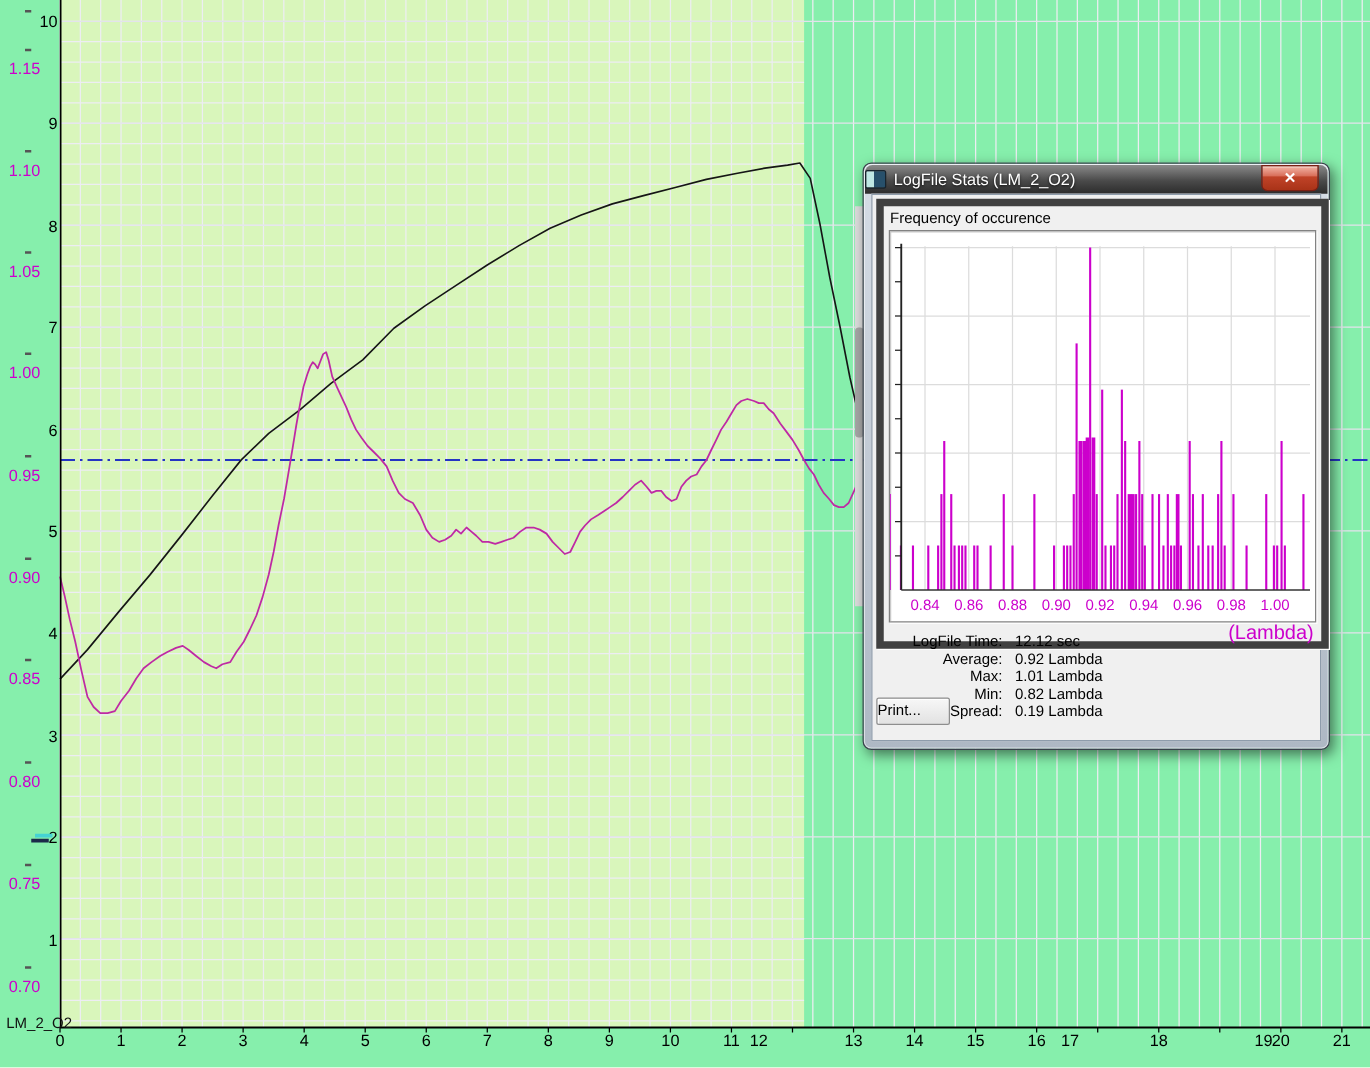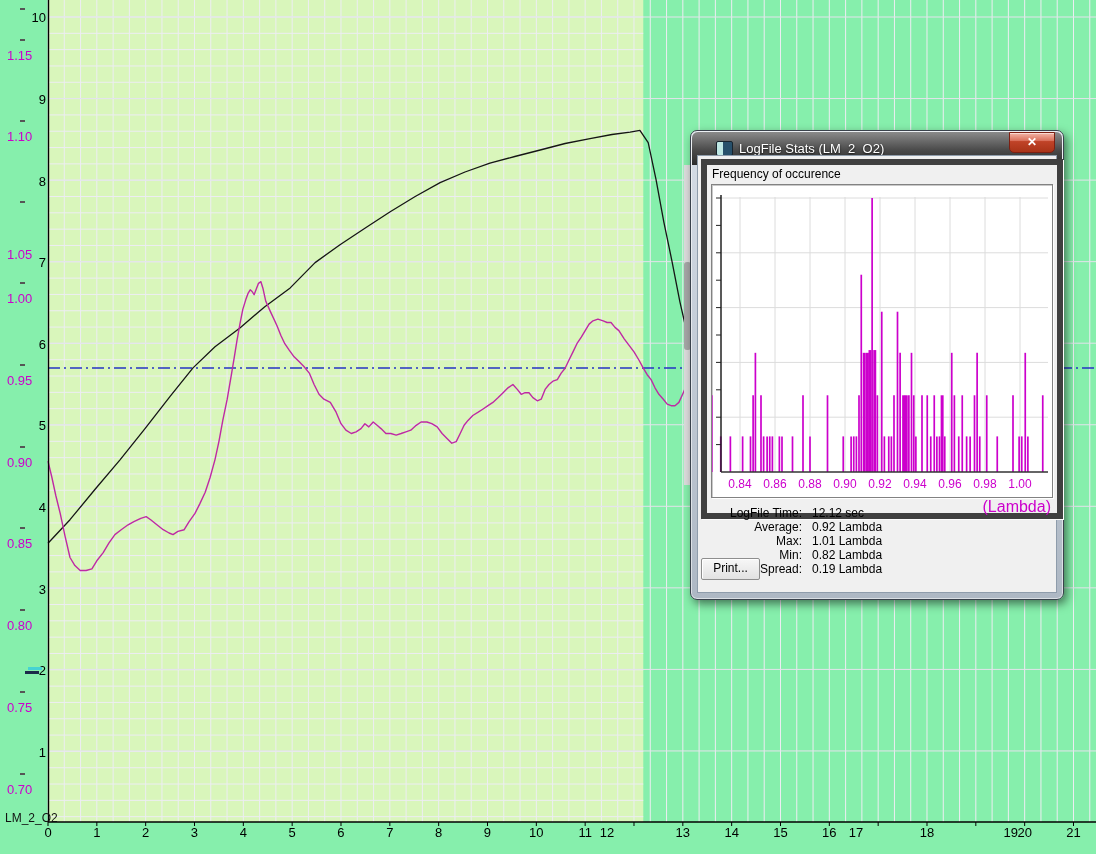--- a/index.html
+++ b/index.html
@@ -15,23 +15,23 @@
   .cyan-marker-top{position:absolute;left:28px;top:667px;width:14px;height:3px;background:#45d3d3;}
   .cyan-marker-bot{position:absolute;left:25px;top:671px;width:14px;height:3px;background:#1b2a4a;}
   .scroll-track{position:absolute;left:684px;top:165px;width:7px;height:320px;background:#dcdcdc;z-index:4;}
   .scroll-thumb{position:absolute;left:684px;top:262px;width:7px;height:88px;background:#a6a6a6;
         border-radius:3px;z-index:5;}
   
   .dialog{position:absolute;left:690px;top:130px;width:372px;height:468px;z-index:10;
         border:1px solid #3a424c;border-radius:7px;
         background:linear-gradient(#d6dde6,#aeb8c4);
         box-shadow:3px 4px 10px rgba(0,0,0,.5), inset 0 0 0 1px rgba(255,255,255,.55);}
-  .titlebar{position:absolute;left:1px;right:1px;top:1px;height:33px;border-radius:6px 6px 0 0;
+  .titlebar{position:absolute;left:1px;right:1px;top:1px;height:23px;border-radius:6px 6px 0 0;
         background:linear-gradient(#8a8a8a,#4a4a4a 55%,#2c2c2c);
-        display:flex;align-items:center;gap:6px;padding-left:24px;box-sizing:border-box;}
+        display:flex;align-items:center;gap:6px;padding-left:0;box-sizing:border-box;}
   .title-text{font-size:13px;color:#fff;text-shadow:0 1px 2px rgba(0,0,0,.8);white-space:nowrap;}
   .app-icon{width:15px;height:13px;border:1px solid #17242e;border-radius:2px;
         background:linear-gradient(90deg,#bfe8e4 0 42%,#27506b 42%);}
   .close-btn{position:absolute;top:1px;right:8px;width:44px;height:19px;border:1px solid #7c1f12;
         border-radius:0 0 5px 5px;
         background:linear-gradient(#f3b5a7,#d9705b 40%,#c04328 45%,#a93318);
         color:#fff;font-size:12px;font-weight:bold;text-align:center;line-height:18px;
         box-shadow:inset 0 1px 0 rgba(255,255,255,.5);cursor:pointer;}
   .client{position:absolute;left:6px;right:6px;top:24px;bottom:6px;background:#f0f0f0;
         border:1px solid #8e9cab;}
@@ -40,21 +40,21 @@
   .group-label{position:absolute;left:5px;top:2px;font-size:12px;color:#000;}
   .hist-panel{position:absolute;left:4px;top:19px;width:340px;height:312px;background:#fff;
         border:1px solid #828282;box-shadow:inset 1px 1px 0 #c9c9c9,1px 1px 0 #ffffff;}
   .lambda-unit{position:absolute;right:6px;top:333px;font-size:16px;color:#cc00cc;}
   .stats{position:absolute;left:2px;top:350px;width:250px;font-size:12px;color:#000;}
   .stat-row{display:flex;line-height:14px;}
   .stat-label{width:102px;text-align:right;}
   .stat-value{margin-left:10px;}
   .print-btn{position:absolute;left:3px;top:402px;width:57px;height:20px;font-size:12px;color:#000;
         background:linear-gradient(#f7f7f7,#e2e2e2);border:1px solid #8e8e8e;border-radius:2px;
-        text-align:center;line-height:18px;box-shadow:inset 1px 1px 0 #fff;cursor:pointer;}
+        text-align:left;line-height:18px;box-shadow:inset 1px 1px 0 #fff;cursor:pointer;}
 </style>
 </head>
 <body>
 
 <div id="root">
   <svg id="plot" width="1096" height="854" viewBox="0 0 1096 854" style="position:absolute;left:0;top:0;">
       <rect x="48" y="0" width="595.27427" height="822" fill="#d9f6bb"></rect>
       <line x1="48" y1="0" x2="48" y2="822" stroke="#ededf3" stroke-width="1"></line>
       <line x1="64.27766666666666" y1="0" x2="64.27766666666666" y2="822" stroke="#ededf3" stroke-width="1"></line>
       <line x1="80.55533333333332" y1="0" x2="80.55533333333332" y2="822" stroke="#ededf3" stroke-width="1"></line>
@@ -217,21 +217,21 @@
       <div class="axis-label-black" style="top: 344px;">6</div>
       <div class="axis-label-black" style="top: 425px;">5</div>
       <div class="axis-label-black" style="top: 507px;">4</div>
       <div class="axis-label-black" style="top: 589px;">3</div>
       <div class="axis-label-black" style="top: 670px;">2</div>
       <div class="axis-label-black" style="top: 752px;">1</div>
       <div class="axis-label-lambda" style="top: 55px;">1.15</div>
       <div class="tick-dash" style="top: 39px;"></div>
       <div class="axis-label-lambda" style="top: 136px;">1.10</div>
       <div class="tick-dash" style="top: 120px;"></div>
-      <div class="axis-label-lambda" style="top: 217px; margin-top: 37px;">1.05</div>
+      <div class="axis-label-lambda" style="top: 217px;">1.05</div>
       <div class="tick-dash" style="top: 201px;"></div>
       <div class="axis-label-lambda" style="top: 298px;">1.00</div>
       <div class="tick-dash" style="top: 282px;"></div>
       <div class="axis-label-lambda" style="top: 380px;">0.95</div>
       <div class="tick-dash" style="top: 364px;"></div>
       <div class="axis-label-lambda" style="top: 462px;">0.90</div>
       <div class="tick-dash" style="top: 446px;"></div>
       <div class="axis-label-lambda" style="top: 543px;">0.85</div>
       <div class="tick-dash" style="top: 527px;"></div>
       <div class="axis-label-lambda" style="top: 625px;">0.80</div>

